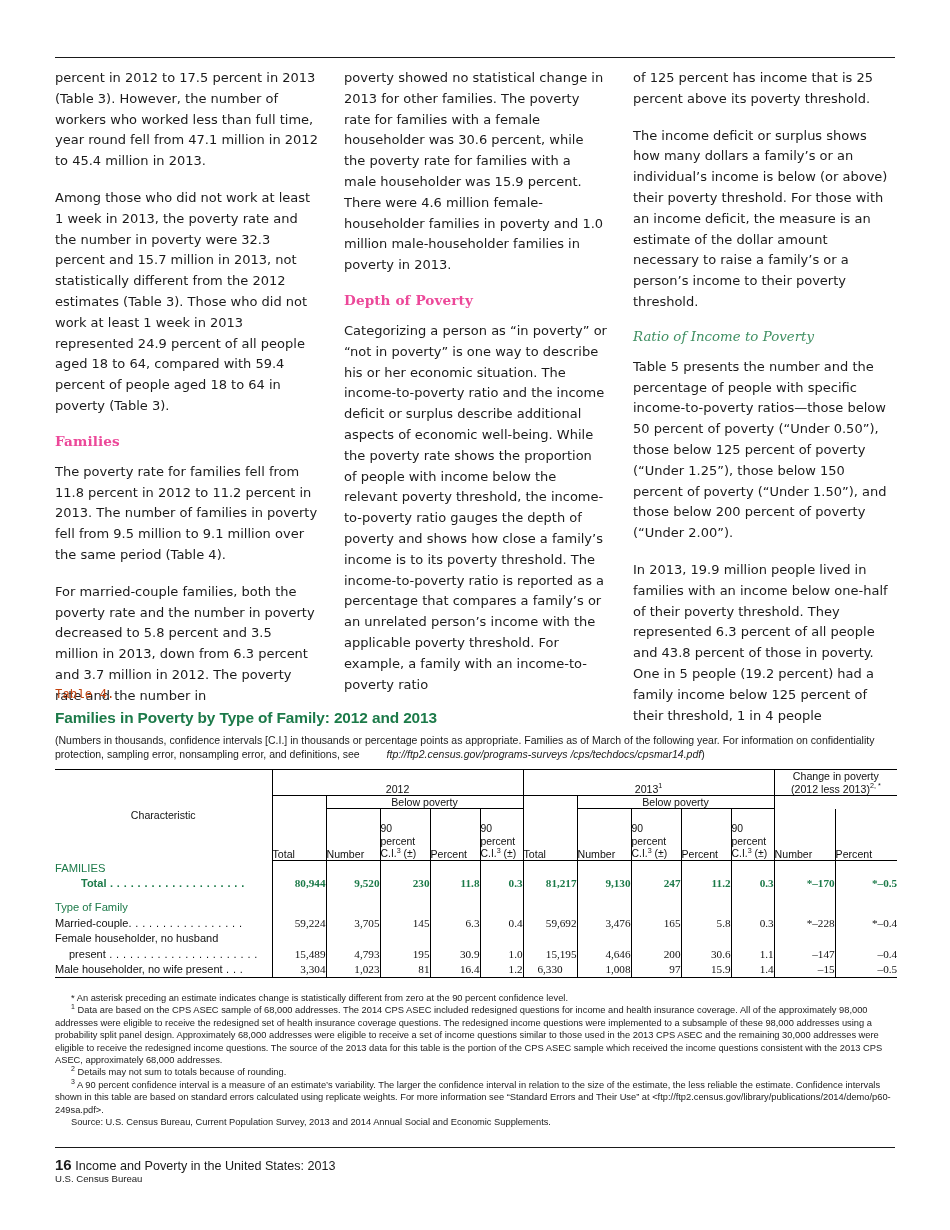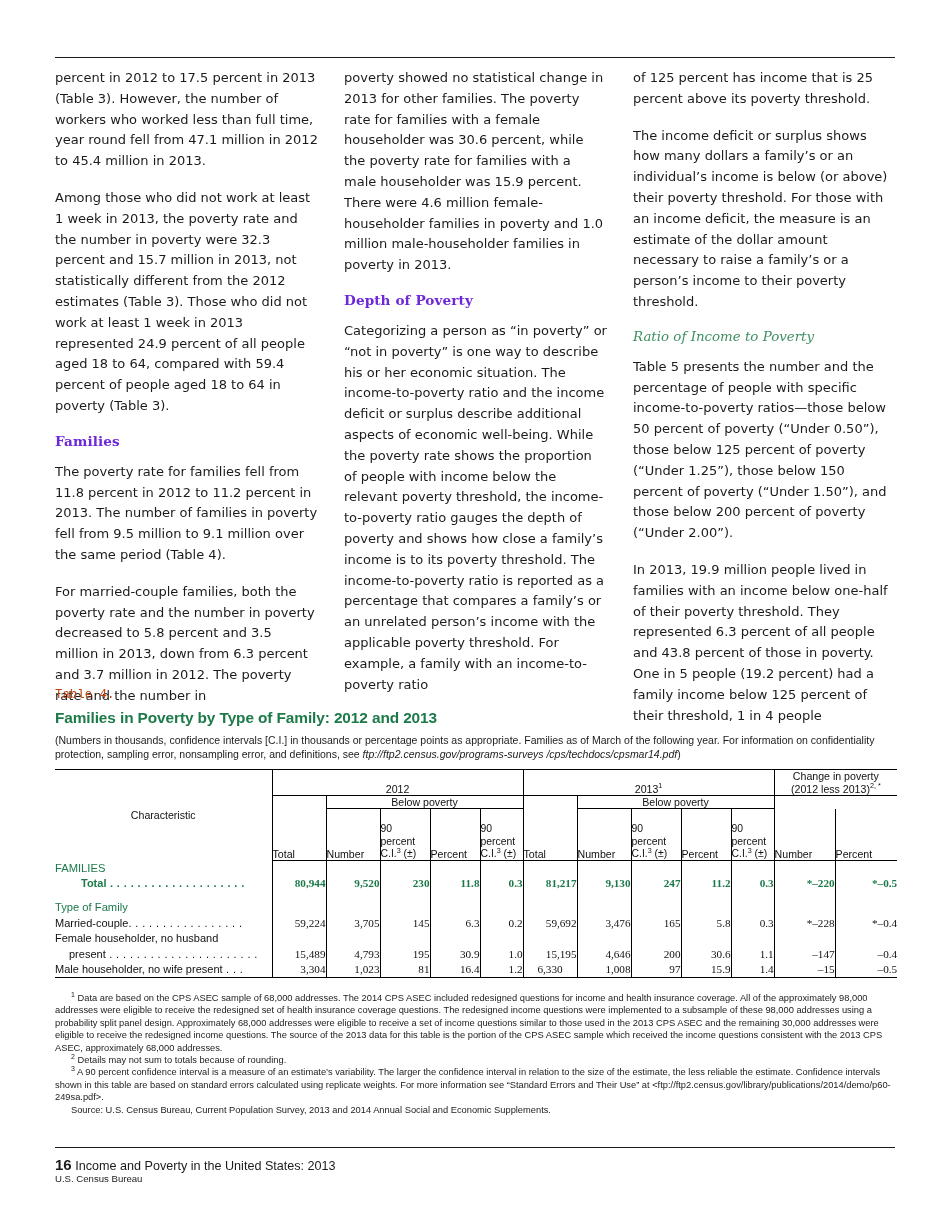--- a/index.html
+++ b/index.html
@@ -32,21 +32,21 @@
     font-size:13px;
     line-height:20.8px;
     color:#1b1b1b;
     text-align:left;
   }
   h3.head-a {
     margin:6px 0 13px 0;
     font-family:"DejaVu Serif", serif;
     font-size:13.6px;
     font-weight:bold;
-    color:#6d28d9;
+    color:#ec4899;
     letter-spacing:.1px;
   }
   h4.head-b {
     margin:6px 0 13px 0;
     font-family:"DejaVu Serif", serif;
     font-size:13.4px;
     font-weight:normal;
     font-style:italic;
     color:#3f8f62;
   }
@@ -60,21 +60,21 @@
   .tbl-title {
     font-family:"Liberation Sans", sans-serif;
     font-size:15.4px; font-weight:bold; color:#1c7a49;
     margin:0 0 6px 0; letter-spacing:-0.1px;
   }
   .headnote {
     font-family:"Liberation Sans", sans-serif;
     font-size:10.5px; line-height:14.2px; color:#1b1b1b;
     margin:0 0 8px 0;
   }
-  .headnote i { font-style:italic; }
+  .headnote i { font-style:italic;margin-left:24px; }
 
   
   table.dt {
     border-collapse:collapse;
     width:842px;
     font-family:"Liberation Sans", sans-serif;
     font-size:10.6px;
     color:#111;
     table-layout:fixed;
   }
@@ -245,21 +245,21 @@
             <td class="val vl">80,944</td>
             <td class="val vl">9,520</td>
             <td class="val vl">230</td>
             <td class="val vl">11.8</td>
             <td class="val vl">0.3</td>
             <td class="val vl">81,217</td>
             <td class="val vl">9,130</td>
             <td class="val vl">247</td>
             <td class="val vl">11.2</td>
             <td class="val vl">0.3</td>
-            <td class="val vl">*–220</td>
+            <td class="val vl">*–170</td>
             <td class="val vl">*–0.5</td>
           </tr>
           <tr>
             <td colspan="1" style="height: 9px;"></td>
             <td class="vl"></td>
             <td class="vl"></td>
             <td class="vl"></td>
             <td class="vl"></td>
             <td class="vl"></td>
             <td class="vl"></td>
@@ -284,21 +284,21 @@
             <td class="vl"></td>
             <td class="vl"></td>
             <td class="vl"></td>
           </tr>
           <tr>
             <td class="stub"><span>Married-couple</span><span class="leader">. . . . . . . . . . . . . . . . .</span></td>
             <td class="val vl">59,224</td>
             <td class="val vl">3,705</td>
             <td class="val vl">145</td>
             <td class="val vl">6.3</td>
-            <td class="val vl">0.2</td>
+            <td class="val vl">0.4</td>
             <td class="val vl">59,692</td>
             <td class="val vl">3,476</td>
             <td class="val vl">165</td>
             <td class="val vl">5.8</td>
             <td class="val vl">0.3</td>
             <td class="val vl">*–228</td>
             <td class="val vl">*–0.4</td>
           </tr>
           <tr>
             <td class="stub">Female householder, no husband</td>
@@ -343,20 +343,21 @@
             <td class="val vl" style="border-bottom: 1.3px solid rgb(0, 0, 0);">15.9</td>
             <td class="val vl" style="border-bottom: 1.3px solid rgb(0, 0, 0);">1.4</td>
             <td class="val vl" style="border-bottom: 1.3px solid rgb(0, 0, 0); margin-left: 35px;">–15</td>
             <td class="val vl" style="border-bottom: 1.3px solid rgb(0, 0, 0);">–0.5</td>
           </tr>
         </tbody>
     </table>
   </div>
 
   <div class="fn">
+    <p>* An asterisk preceding an estimate indicates change is statistically different from zero at the 90 percent confidence level.</p>
     <p><sup>1</sup> <span>Data are based on the CPS ASEC sample of 68,000 addresses. The 2014 CPS ASEC included redesigned questions for income and health insurance coverage. All of the approximately 98,000 addresses were eligible to receive the redesigned set of health insurance coverage questions. The redesigned income questions were implemented to a subsample of these 98,000 addresses using a probability split panel design. Approximately 68,000 addresses were eligible to receive a set of income questions similar to those used in the 2013 CPS ASEC and the remaining 30,000 addresses were eligible to receive the redesigned income questions. The source of the 2013 data for this table is the portion of the CPS ASEC sample which received the income questions consistent with the 2013 CPS ASEC, approximately 68,000 addresses.</span></p>
     <p><sup>2</sup> <span>Details may not sum to totals because of rounding.</span></p>
     <p><sup>3</sup> <span>A 90 percent confidence interval is a measure of an estimate’s variability. The larger the confidence interval in relation to the size of the estimate, the less reliable the estimate. Confidence intervals shown in this table are based on standard errors calculated using replicate weights. For more information see “Standard Errors and Their Use” at &lt;ftp://ftp2.census.gov/library/publications/2014/demo/p60-249sa.pdf&gt;.</span></p>
     <p>Source: U.S. Census Bureau, Current Population Survey, 2013 and 2014 Annual Social and Economic Supplements.</p>
   </div>
 
   <div class="bot-rule"></div>
 
   <div class="footer">
     <div class="fl">

